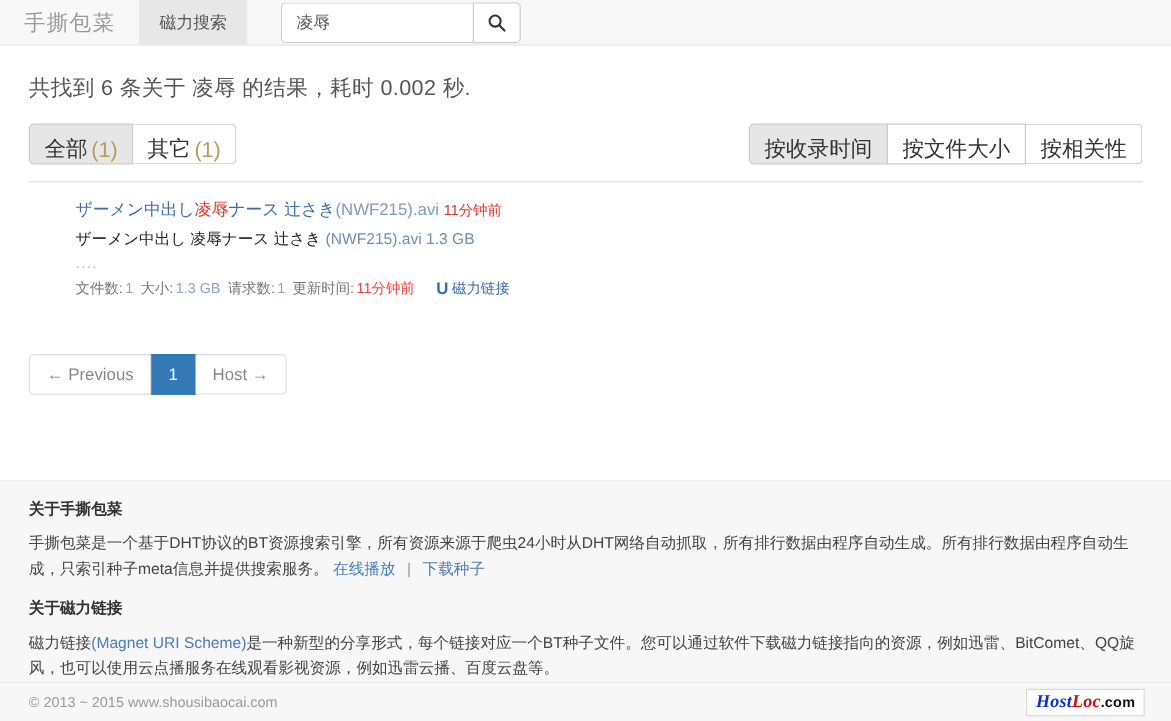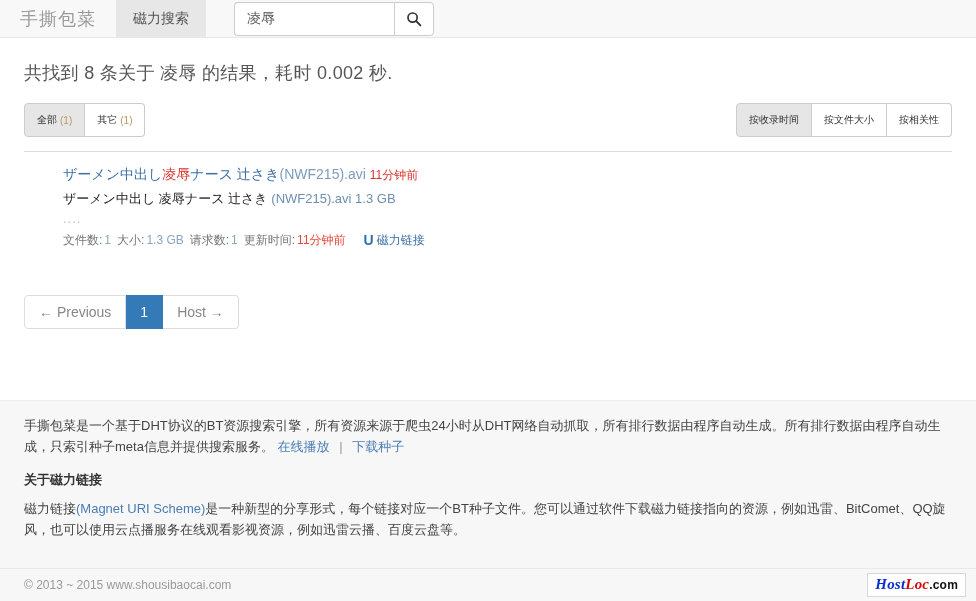--- a/index.html
+++ b/index.html
@@ -104,25 +104,25 @@
     display: flex;
     align-items: flex-start;
     justify-content: space-between;
   }
   .btn-group { display: flex; }
   .btn {
     box-sizing: border-box;
     height: 34px;
     padding: 0 12px;
     display: flex;
-    align-items: center;
+    align-items: flex-end;
     border: 1px solid #cccccc;
     background: #ffffff;
     color: #333333;
-    font-size: 10px;
+    font-size: 18px;
     font-family: "Liberation Sans", "DejaVu Sans", sans-serif;
     cursor: pointer;
     white-space: nowrap;
   }
   .btn + .btn { border-left: none; }
   .btn-group .btn:first-child { border-radius: 4px 0 0 4px; }
   .btn-group .btn:last-child  { border-radius: 0 4px 4px 0; }
   .btn.active { background: #e6e6e6; }
   .btn .cnt { color: #b9995f; margin-left: 3px; }
 
@@ -251,21 +251,21 @@
     color: #9a9a9a;
   }
   .footer-rule {
     position: absolute;
     left: 0; right: 0;
     bottom: 32px;
     border-top: 1px solid #e8e8e8;
   }
   .hostloc {
     position: absolute;
-    right: 10px;
+    right: 22px;
     bottom: 4px;
     background: #ffffff;
     border: 1px solid #d8d8d8;
     padding: 2px 7px 3px 7px;
     font-family: "Liberation Serif", "DejaVu Serif", serif;
     font-size: 15px;
     font-style: italic;
     font-weight: bold;
     line-height: 16px;
     letter-spacing: .2px;
@@ -295,21 +295,21 @@
             <line x1="10.2" y1="10.2" x2="14.4" y2="14.4" stroke="#333" stroke-width="1.9" stroke-linecap="round"></line>
           </svg>
         </span>
       </button>
     </div>
   </div>
 </div>
 
 <div class="container">
 
-  <div class="result-summary">共找到 8 条关于 凌辱 的结果，耗时 0.002 秒.</div>
+  <div class="result-summary">共找到 6 条关于 凌辱 的结果，耗时 0.002 秒.</div>
 
   <div class="filter-row">
 
     <div class="btn-group">
       <div class="btn active">
         <span>全部</span>
         <span class="cnt">(1)</span>
       </div>
       <div class="btn">
         <span>其它</span>
@@ -361,20 +361,21 @@
   <div class="pagination">
     <div class="page-btn">← Previous</div>
     <div class="page-btn current">1</div>
     <div class="page-btn">Host →</div>
   </div>
 
 </div>
 
 <div class="footer">
 
+  <h4>关于手撕包菜</h4>
   <p>
     <span>手撕包菜是一个基于DHT协议的BT资源搜索引擎，所有资源来源于爬虫24小时从DHT网络自动抓取，所有排行数据由程序自动生成。所有排行数据由程序自动生成，只索引种子meta信息并提供搜索服务。</span>
     <span class="flink">在线播放</span>
     <span class="sep">|</span>
     <span class="flink">下载种子</span>
   </p>
 
   <h4 class="second">关于磁力链接</h4>
   <p>
     <span>磁力链接</span><span class="flink">(Magnet URI Scheme)</span><span>是一种新型的分享形式，每个链接对应一个BT种子文件。您可以通过软件下载磁力链接指向的资源，例如迅雷、BitComet、QQ旋风，也可以使用云点播服务在线观看影视资源，例如迅雷云播、百度云盘等。</span>

